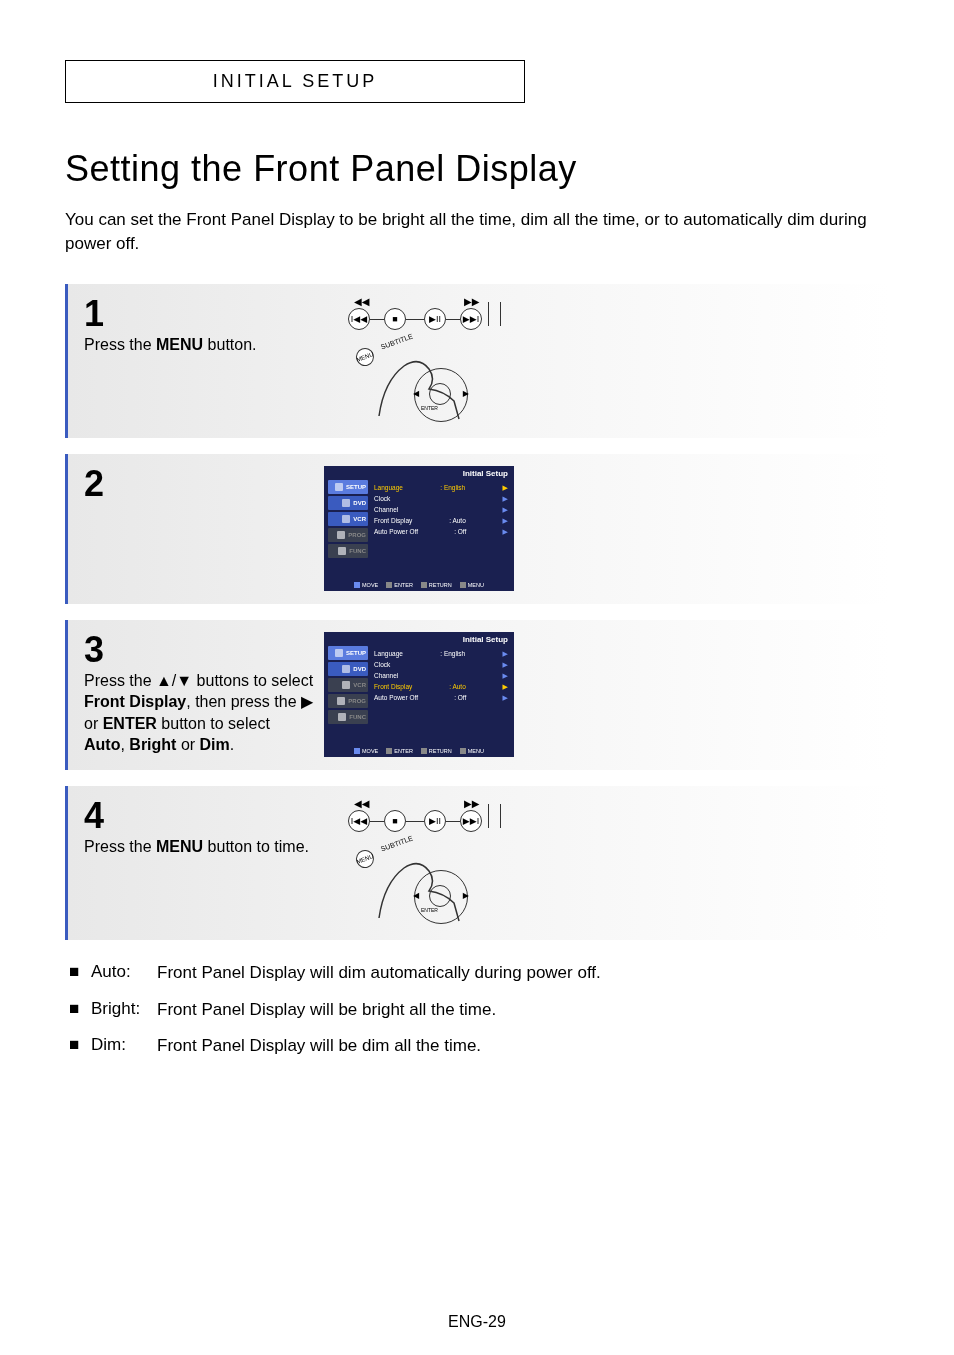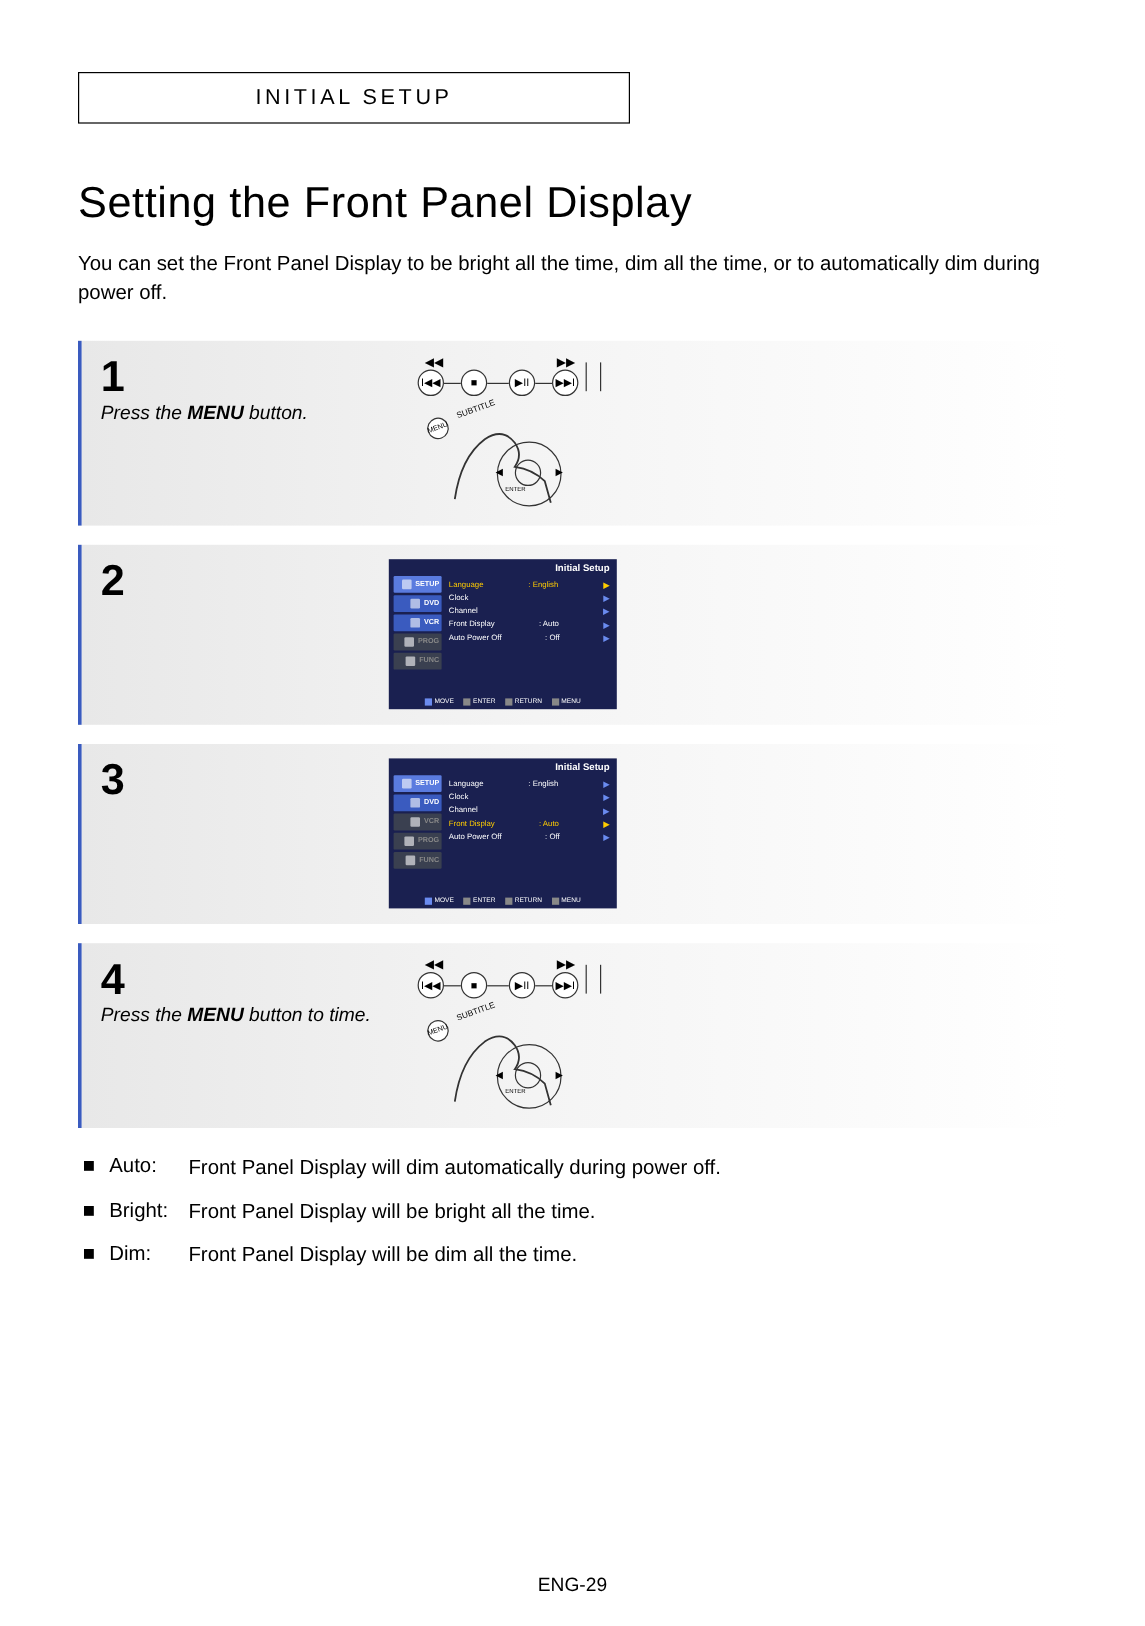--- a/index.html
+++ b/index.html
@@ -50,21 +50,20 @@
     }
     .step-num {
       font-size: 36px;
       font-weight: 900;
       line-height: 1;
       margin-bottom: 2px;
     }
     .step-text {
       font-size: 16px;
       line-height: 1.35;
-      font-style: italic;
     }
     .step-text b { font-weight: 700; }
     .step-right {
       flex: 1;
       display: flex;
       align-items: center;
       justify-content: flex-start;
       padding-left: 10px;
     }
     .remote-graphic {
@@ -330,20 +329,23 @@
             <span>MENU</span>
           </span>
       </div>
     </div>
   </div>
 </div>
 
 <div class="step-block">
   <div class="step-left">
     <div class="step-num">3</div>
+    <div class="step-text">
+      <span>Press the ▲/▼ buttons to select </span><b>Front Display</b><span>, then press the ▶ or </span><b>ENTER</b><span> button to select </span><b>Auto</b><span>, </span><b>Bright</b><span> or </span><b>Dim</b><span>.</span>
+    </div>
   </div>
   <div class="step-right">
     <div class="menu-screen">
       <div class="title-bar">Initial Setup</div>
       <div class="menu-tabs">
         <div class="menu-tab active">
             <span class="tab-icon"></span>
             <span>SETUP</span>
           </div>
         <div class="menu-tab">

